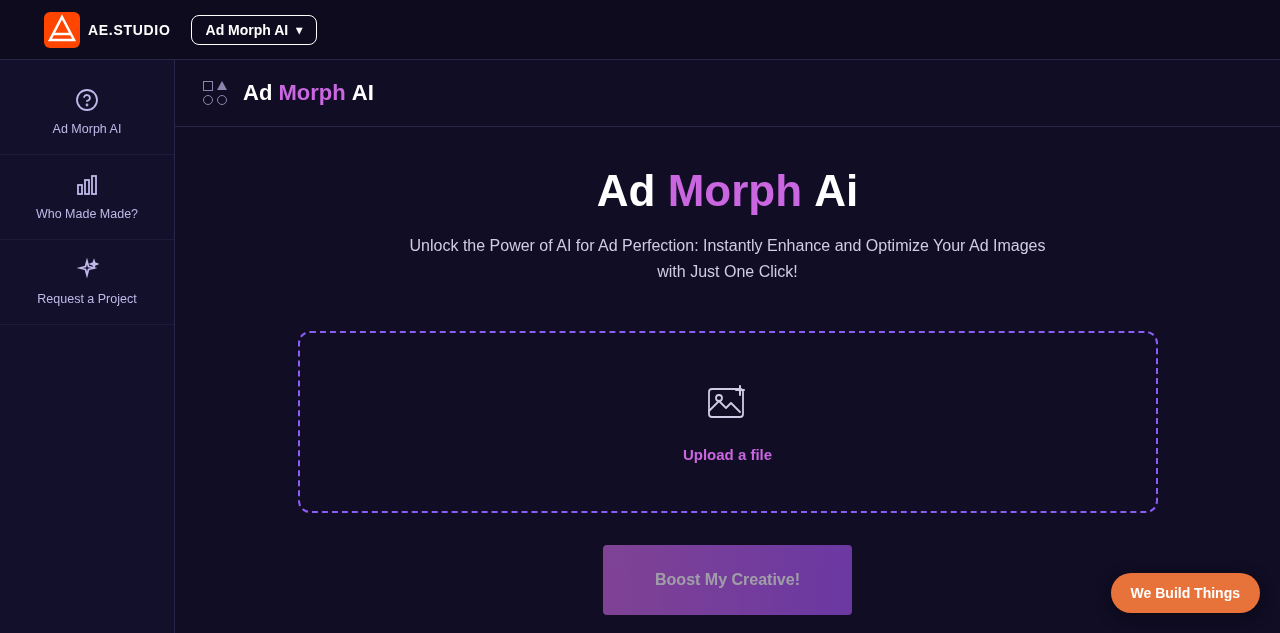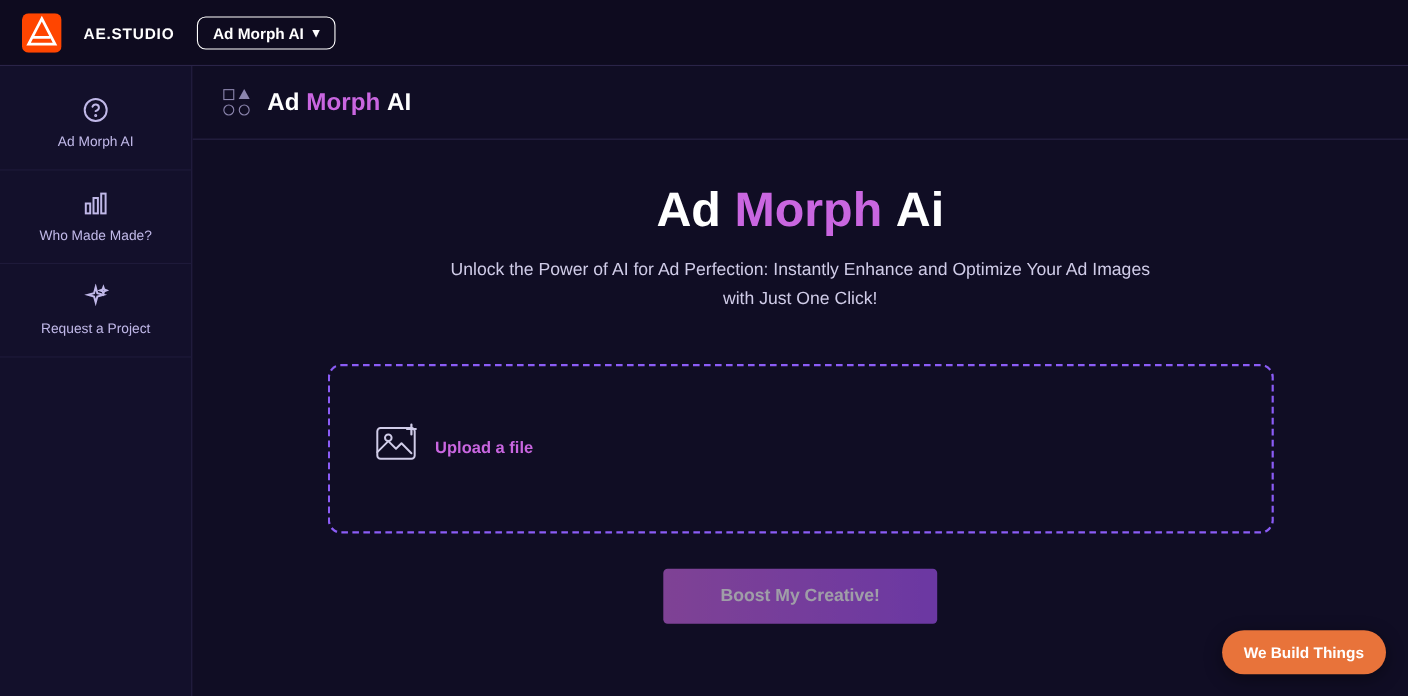--- a/index.html
+++ b/index.html
@@ -22,21 +22,22 @@
       display: flex;
       align-items: center;
       padding: 0 20px;
       gap: 16px;
       flex-shrink: 0;
       z-index: 10;
     }
     .brand {
       display: flex;
       align-items: center;
-      gap: 20px;
+      gap: 8px;
+      margin-left: 24px;
     }
     .brand-logo {
       width: 36px;
       height: 36px;
     }
     .brand-name {
       font-size: 14px;
       font-weight: 600;
       color: #fff;
       letter-spacing: 0.05em;
@@ -173,21 +174,21 @@
     }
 
     
     .upload-zone {
       border: 2px dashed #8b5cf6;
       border-radius: 12px;
       width: 860px;
       max-width: 100%;
       padding: 48px 40px;
       display: flex;
-      flex-direction: row;
+      flex-direction: column;
       align-items: center;
       gap: 12px;
       cursor: pointer;
       margin-bottom: 32px;
       background: transparent;
       transition: background 0.15s;
     }
     .upload-icon {
       font-size: 40px;
       color: #d0cce8;
@@ -209,21 +210,21 @@
     }
 
     
     .boost-btn {
       background: linear-gradient(90deg, #c966e0 0%, #a855f7 100%);
       color: #fff;
       font-size: 16px;
       font-weight: 700;
       border: none;
       border-radius: 4px;
-      padding: 16px 52px;
+      padding: 26px 52px;
       cursor: pointer;
       opacity: 0.6;
       transition: opacity 0.15s;
     }
 
     
     .we-build-badge {
       position: fixed;
       bottom: 20px;
       right: 20px;

